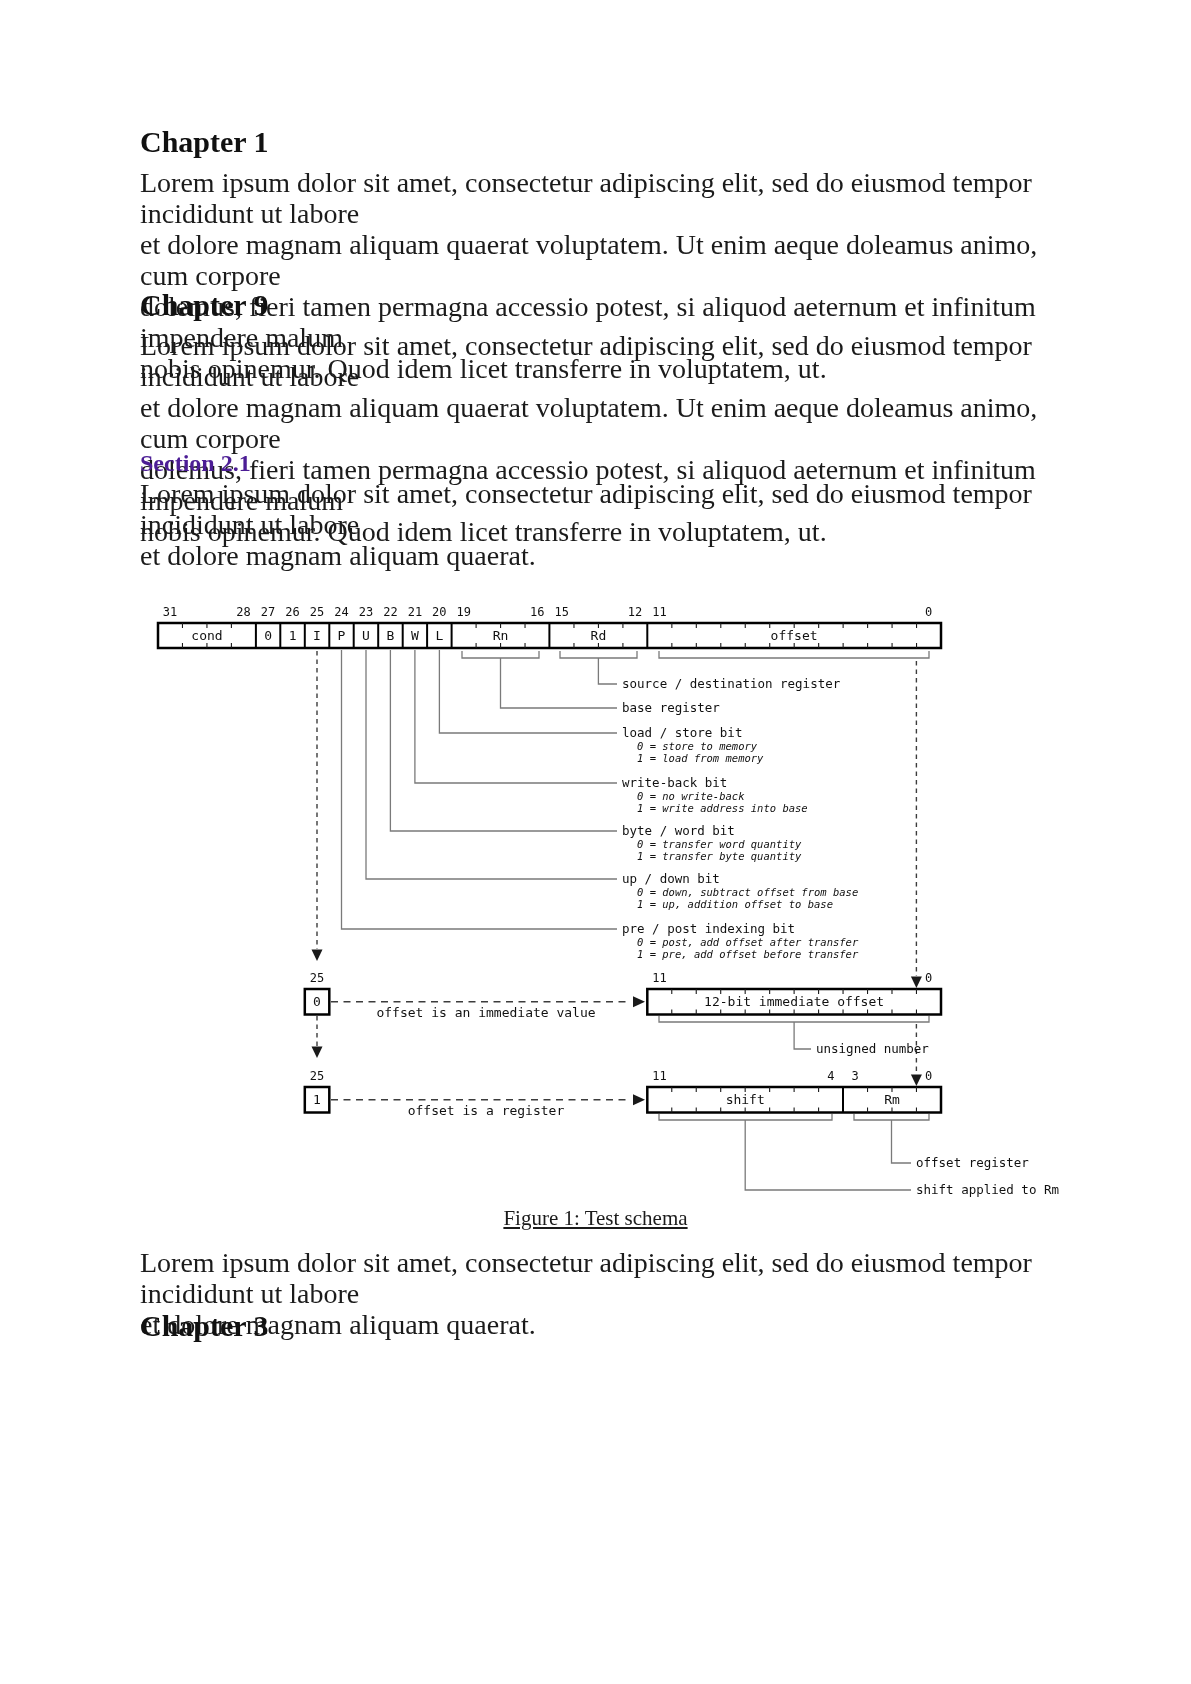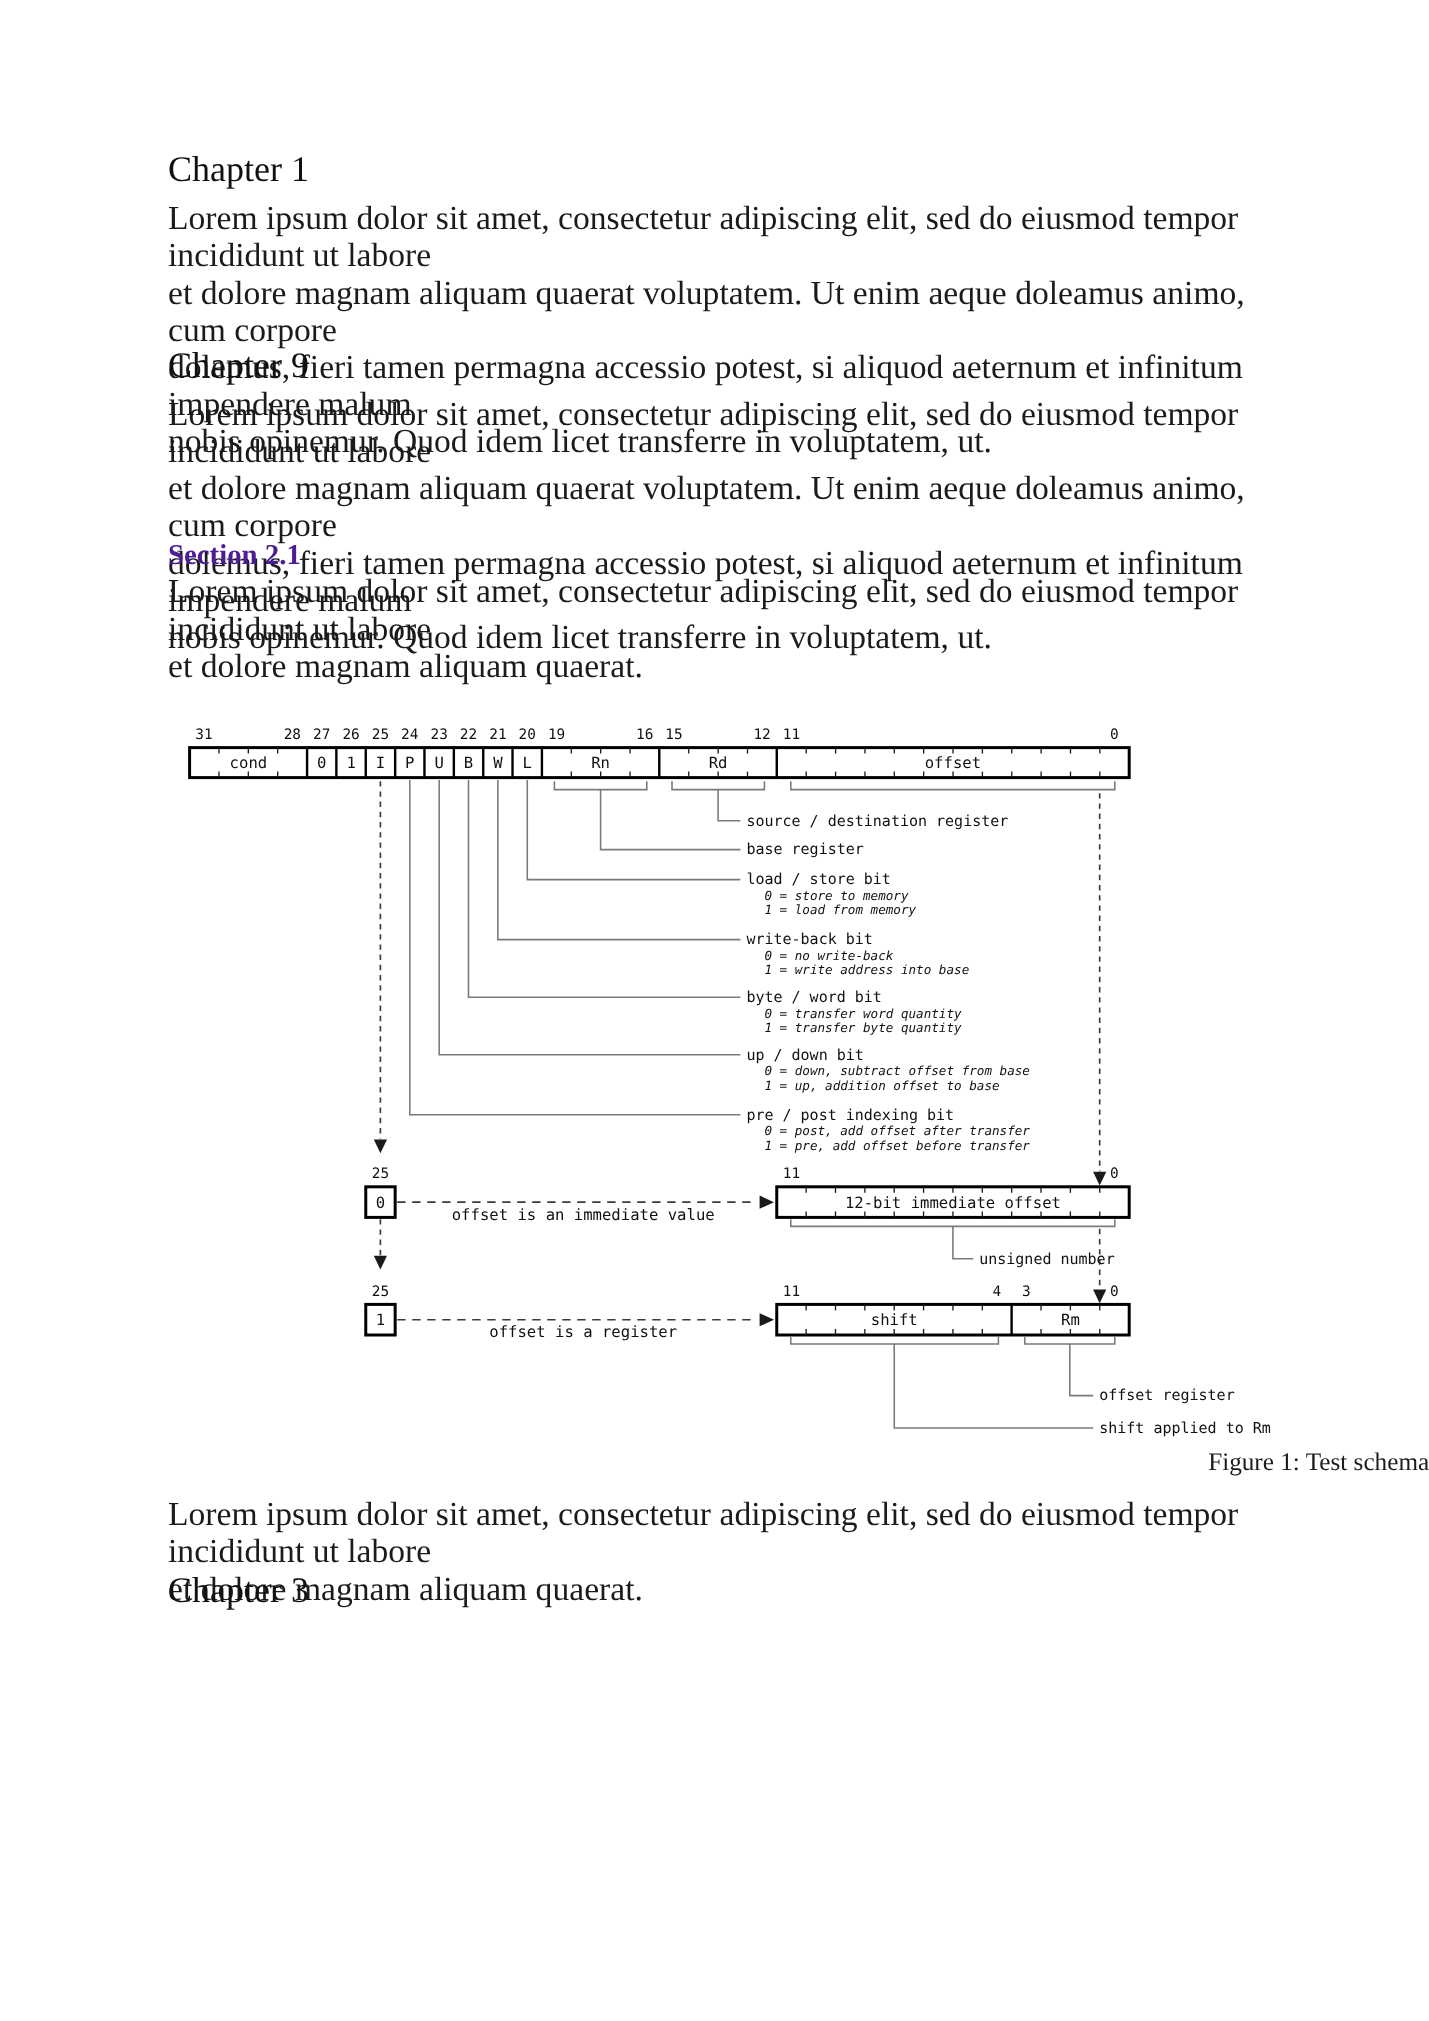--- a/index.html
+++ b/index.html
@@ -1,22 +1,22 @@
 <!DOCTYPE html>
 <html><head>
 <meta charset="utf-8">
 <style>
   html,body{margin:0;padding:0;background:#ffffff;}
   .page{position:relative;width:1191px;height:1684px;background:#ffffff;overflow:hidden;
         font-family:"Liberation Serif",serif;color:#1b1b1b;}
-  .chapter{position:absolute;left:140px;margin:0;font-size:30px;line-height:36px;font-weight:normal;color:#111;}
+  .chapter{position:absolute;left:140px;margin:0;font-size:30px;line-height:36px;font-weight:bold;color:#111;}
   .sectionh{position:absolute;left:140px;margin:0;font-size:24px;line-height:30px;font-weight:bold;color:#4c1d95;}
   .body-par{position:absolute;left:140px;width:900px;margin:0;font-size:28px;line-height:31px;
             white-space:pre-line;color:#1b1b1b;}
-  .figcaption{position:absolute;left:0;width:1191px;text-align:right;margin:0;font-size:21px;line-height:28px;}
+  .figcaption{position:absolute;left:0;width:1191px;text-align:center;margin:0;font-size:21px;line-height:28px;text-decoration:underline;}
   svg.fig{position:absolute;left:0;top:0;width:1191px;height:1684px;}
   svg.fig text{fill:#111;}
   .num{font:12px "DejaVu Sans Mono",monospace;text-anchor:middle;}
   .fld{font:13px "DejaVu Sans Mono",monospace;text-anchor:middle;}
   .lbl{font:12.5px "DejaVu Sans Mono",monospace;text-anchor:start;}
   .sub{font:italic 10.5px "DejaVu Sans Mono",monospace;text-anchor:start;fill:#222;}
   .capt{font:13px "DejaVu Sans Mono",monospace;text-anchor:middle;}
   .bx{stroke:#000;stroke-width:2.5;fill:none;}
   .dv{stroke:#000;stroke-width:2;}
   .tick{stroke:#1a1a1a;stroke-width:1.1;}

